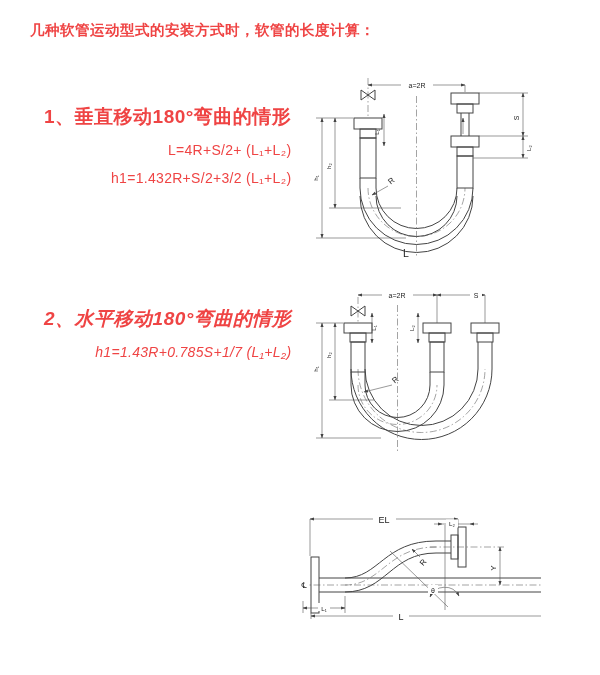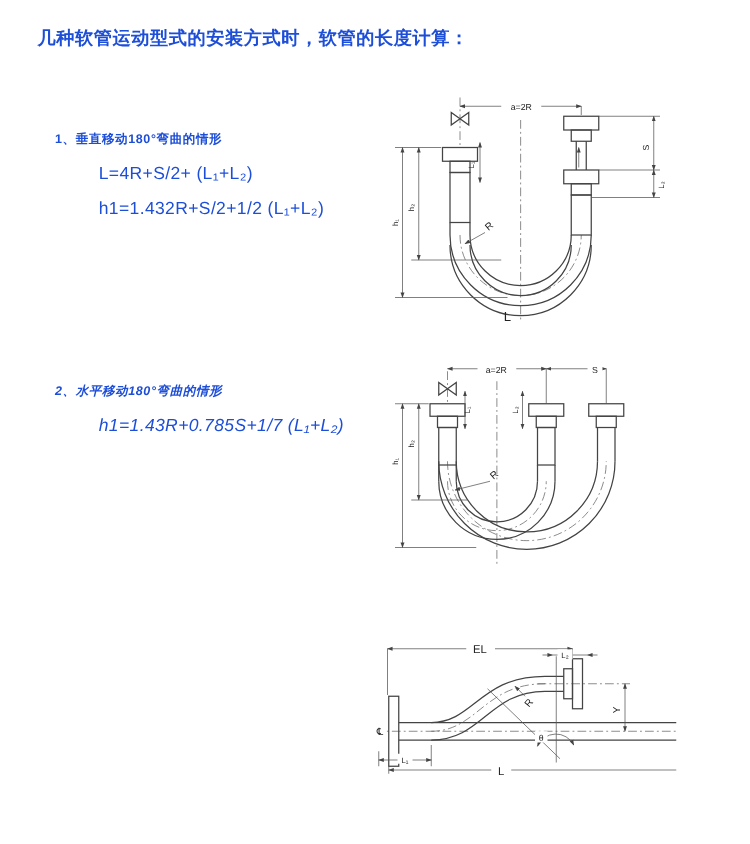--- a/index.html
+++ b/index.html
@@ -1,22 +1,22 @@
 <!DOCTYPE html>
 <html><head>
 <meta charset="utf-8">
 <style>
   html,body{margin:0;padding:0;background:#ffffff;}
   .page{position:relative;width:541px;height:675px;background:#fff;overflow:hidden;
-        font-family:"Liberation Sans","DejaVu Sans",sans-serif;color:#1d4ed8;border-radius:21px;}
+        font-family:"Liberation Sans","DejaVu Sans",sans-serif;color:#ef4444;border-radius:21px;}
   .title{position:absolute;left:30px;top:21px;font-size:14.5px;font-weight:bold;letter-spacing:.5px;}
   .section{position:absolute;left:44px;}
   #sec1{top:104px;} #sec2{top:306px;font-style:italic;} #sec3{top:517px;}
-  .sec-heading{font-size:10px;font-weight:bold;letter-spacing:.5px;}
-  .formula{font-size:14px;margin:12px 0 0 35px;letter-spacing:.3px;}
+  .sec-heading{font-size:19px;font-weight:bold;letter-spacing:.5px;}
+  .formula{font-size:14px;margin:12px 0 0 24px;letter-spacing:.3px;text-align:right;}
   .diagram{position:absolute;}
   #svg1{left:306px;top:66px;width:286px;height:198px;}
   #svg2{left:306px;top:281px;width:287px;height:188px;}
   #svg3{left:296px;top:503px;width:297px;height:150px;}
   svg{display:block;}
   svg .draw{stroke:#444;stroke-width:1;fill:none;}
   svg .thin{stroke:#555;stroke-width:.6;fill:none;}
   svg .cl{stroke:#666;stroke-width:.6;fill:none;stroke-dasharray:7 2.5 1.5 2.5;}
   svg .lbl{fill:#222;font-family:"Liberation Sans","DejaVu Sans",sans-serif;}
   svg .t6{font-size:6.2px;} svg .t7{font-size:7px;} svg .t8{font-size:8px;}
@@ -27,21 +27,21 @@
 </head>
 <body>
 
 <div class="page">
 
   <div class="title">几种软管运动型式的安装方式时，软管的长度计算：</div>
 
   <div class="section" id="sec1">
     <div class="sec-heading">1、垂直移动180°弯曲的情形</div>
     <div class="formula">L=4R+S/2+ (L₁+L₂)</div>
-    <div class="formula">h1=1.432R+S/2+1/2 (L₁+L₂)</div>
+    <div class="formula">h1=1.432R+S/2+3/2 (L₁+L₂)</div>
   </div>
 
   <div class="section" id="sec2">
     <div class="sec-heading">2、水平移动180°弯曲的情形</div>
     <div class="formula">h1=1.43R+0.785S+1/7 (L₁+L₂)</div>
   </div>
 
 
   <svg id="svg1" class="diagram" viewBox="0 0 286 198">
     <defs>

